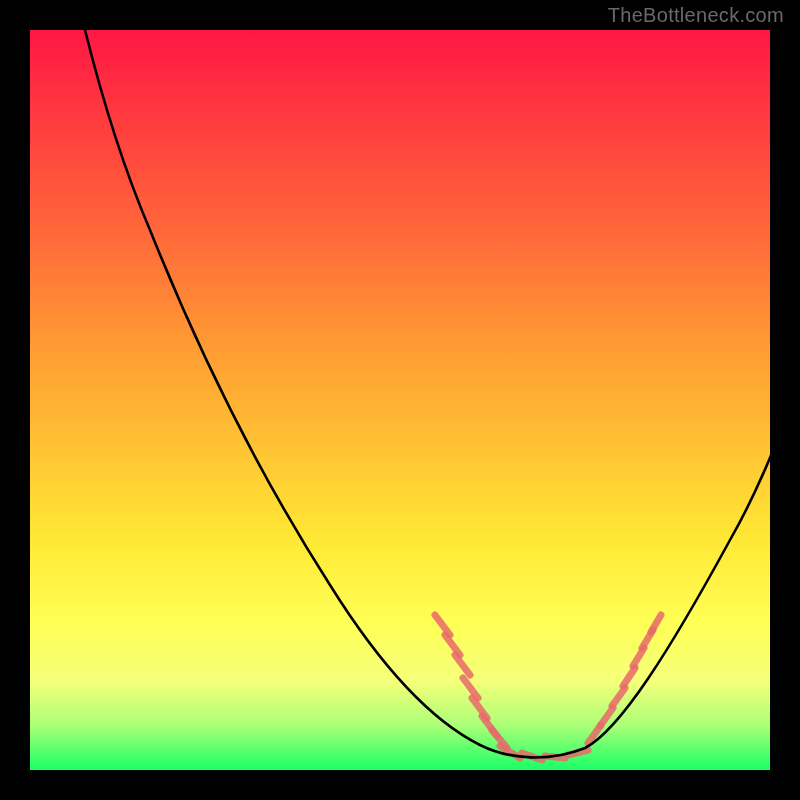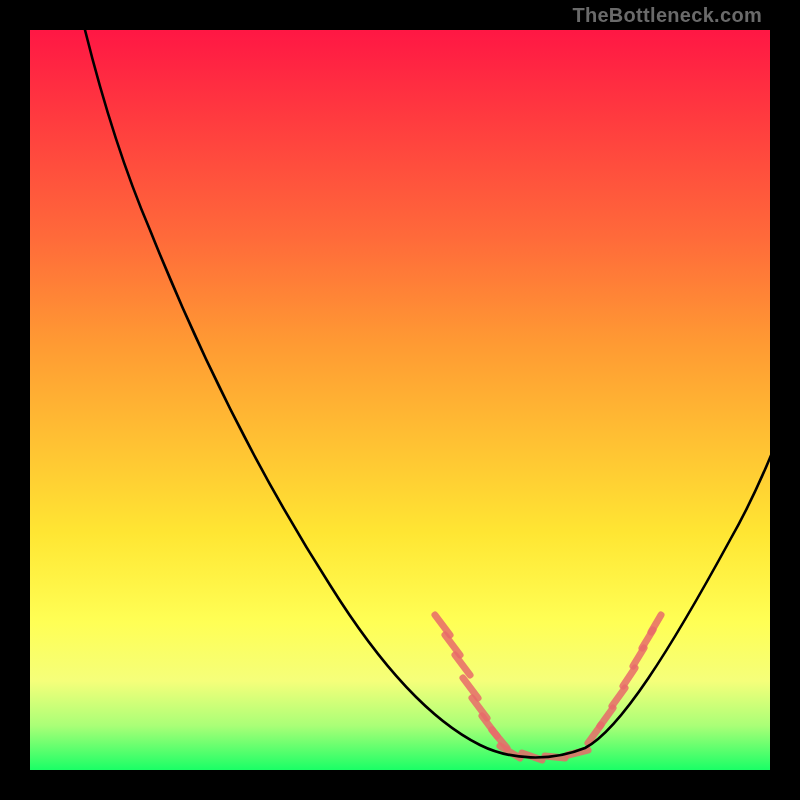--- a/index.html
+++ b/index.html
@@ -38,24 +38,24 @@
       #ffff55 80%,
       #f5ff7a 88%,
       #aaff77 94%,
       #1aff66 100%
     );
   }
 
   .watermark {
     position: absolute;
     top: 4px;
-    right: 38px;
+    right: 16px;
     color: #6a6a6a;
     font-size: 20px;
-    font-weight: 700;
+    font-weight: 400;
     letter-spacing: 0.3px;
     user-select: none;
   }
 
   svg.curve {
     position: absolute;
     top: 0;
     left: 0;
     width: 740px;
     height: 740px;

